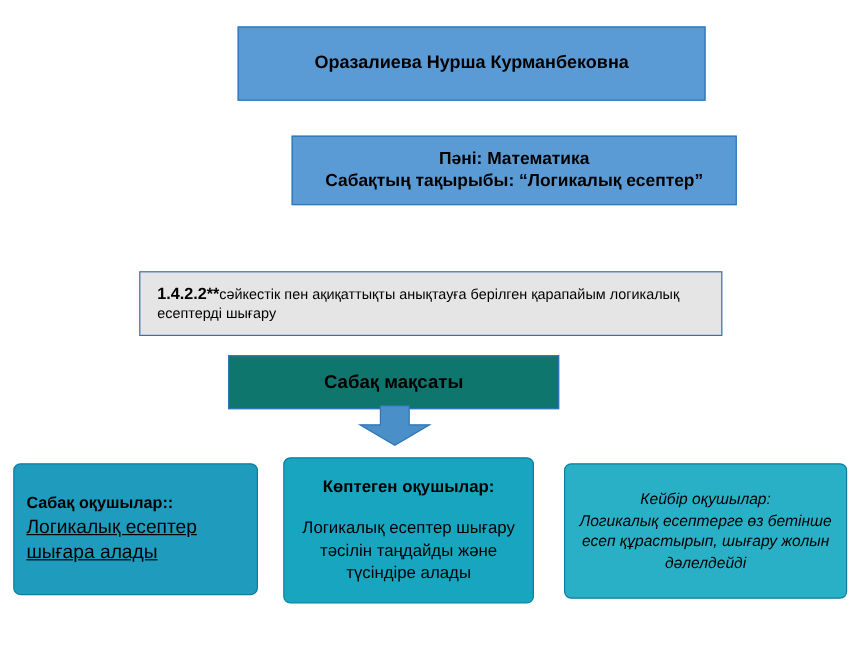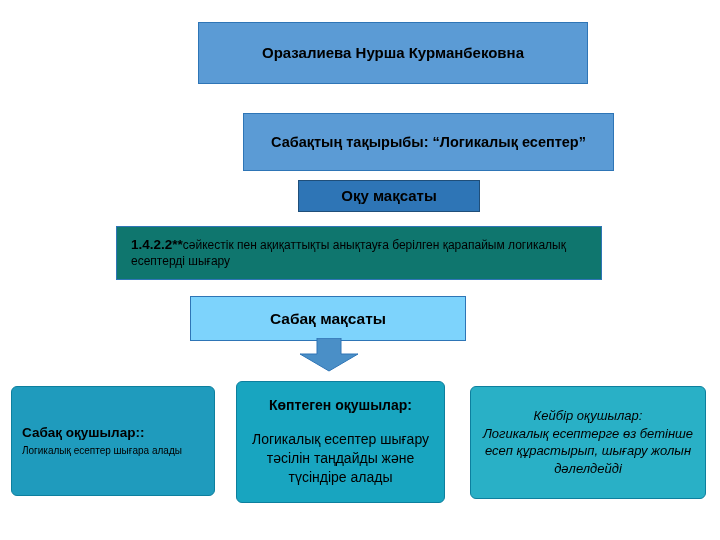--- a/index.html
+++ b/index.html
@@ -68,21 +68,21 @@
     font-weight: bold;
     color: #000000;
   }
 
   
   #learning-goal-body {
     left: 116px;
     top: 226px;
     width: 486px;
     height: 54px;
-    background: #0f766e;
+    background: #e5e5e5;
     border: 1px solid #2e75b6;
     font-size: 12px;
     align-items: flex-start;
     justify-content: center;
     padding: 4px 10px 4px 14px;
     text-align: left;
   }
   #learning-goal-body .goal-code {
     font-weight: bold;
     font-size: 13.5px;
@@ -90,21 +90,21 @@
   #learning-goal-body .goal-text {
     font-size: 12px;
   }
 
   
   #lesson-objective-header {
     left: 190px;
     top: 296px;
     width: 276px;
     height: 45px;
-    background: #7dd3fc;
+    background: #0f766e;
     border: 1px solid #2e75b6;
     font-size: 15.5px;
     font-weight: bold;
   }
 
   
   #down-arrow {
     position: absolute;
     left: 296px;
     top: 338px;
@@ -134,23 +134,24 @@
     border: 1px solid #0d7f9e;
     align-items: flex-start;
     text-align: left;
     padding-left: 10px;
   }
   #all-students-box .bb-title {
     font-size: 13.5px;
     font-weight: bold;
   }
   #all-students-box .bb-text {
-    font-size: 10px;
+    font-size: 16px;
     margin-top: 4px;
     line-height: 1.3;
+    text-decoration: underline;
   }
 
   #most-students-box {
     left: 236px;
     top: 381px;
     width: 209px;
     height: 122px;
     background: #18a5c0;
     border: 1px solid #0d7f9e;
   }
@@ -185,26 +186,24 @@
 </head>
 <body>
 
 <div class="stage">
 
   <div class="box" id="title-box">
     <span>Оразалиева Нурша Курманбековна</span>
   </div>
 
   <div class="box" id="subject-box">
+    <span class="line">Пәні:  Математика</span>
     <span class="line">Сабақтың тақырыбы: “Логикалық есептер”</span>
   </div>
 
-  <div class="box" id="learning-goal-header">
-    <span>Оқу мақсаты</span>
-  </div>
 
   <div class="box" id="learning-goal-body">
     <div>
       <span class="goal-code">1.4.2.2**</span><span class="goal-text">сәйкестік пен ақиқаттықты анықтауға берілген қарапайым логикалық есептерді шығару</span>
     </div>
   </div>
 
   <div class="box" id="lesson-objective-header">
     <span>Сабақ мақсаты</span>
   </div>

